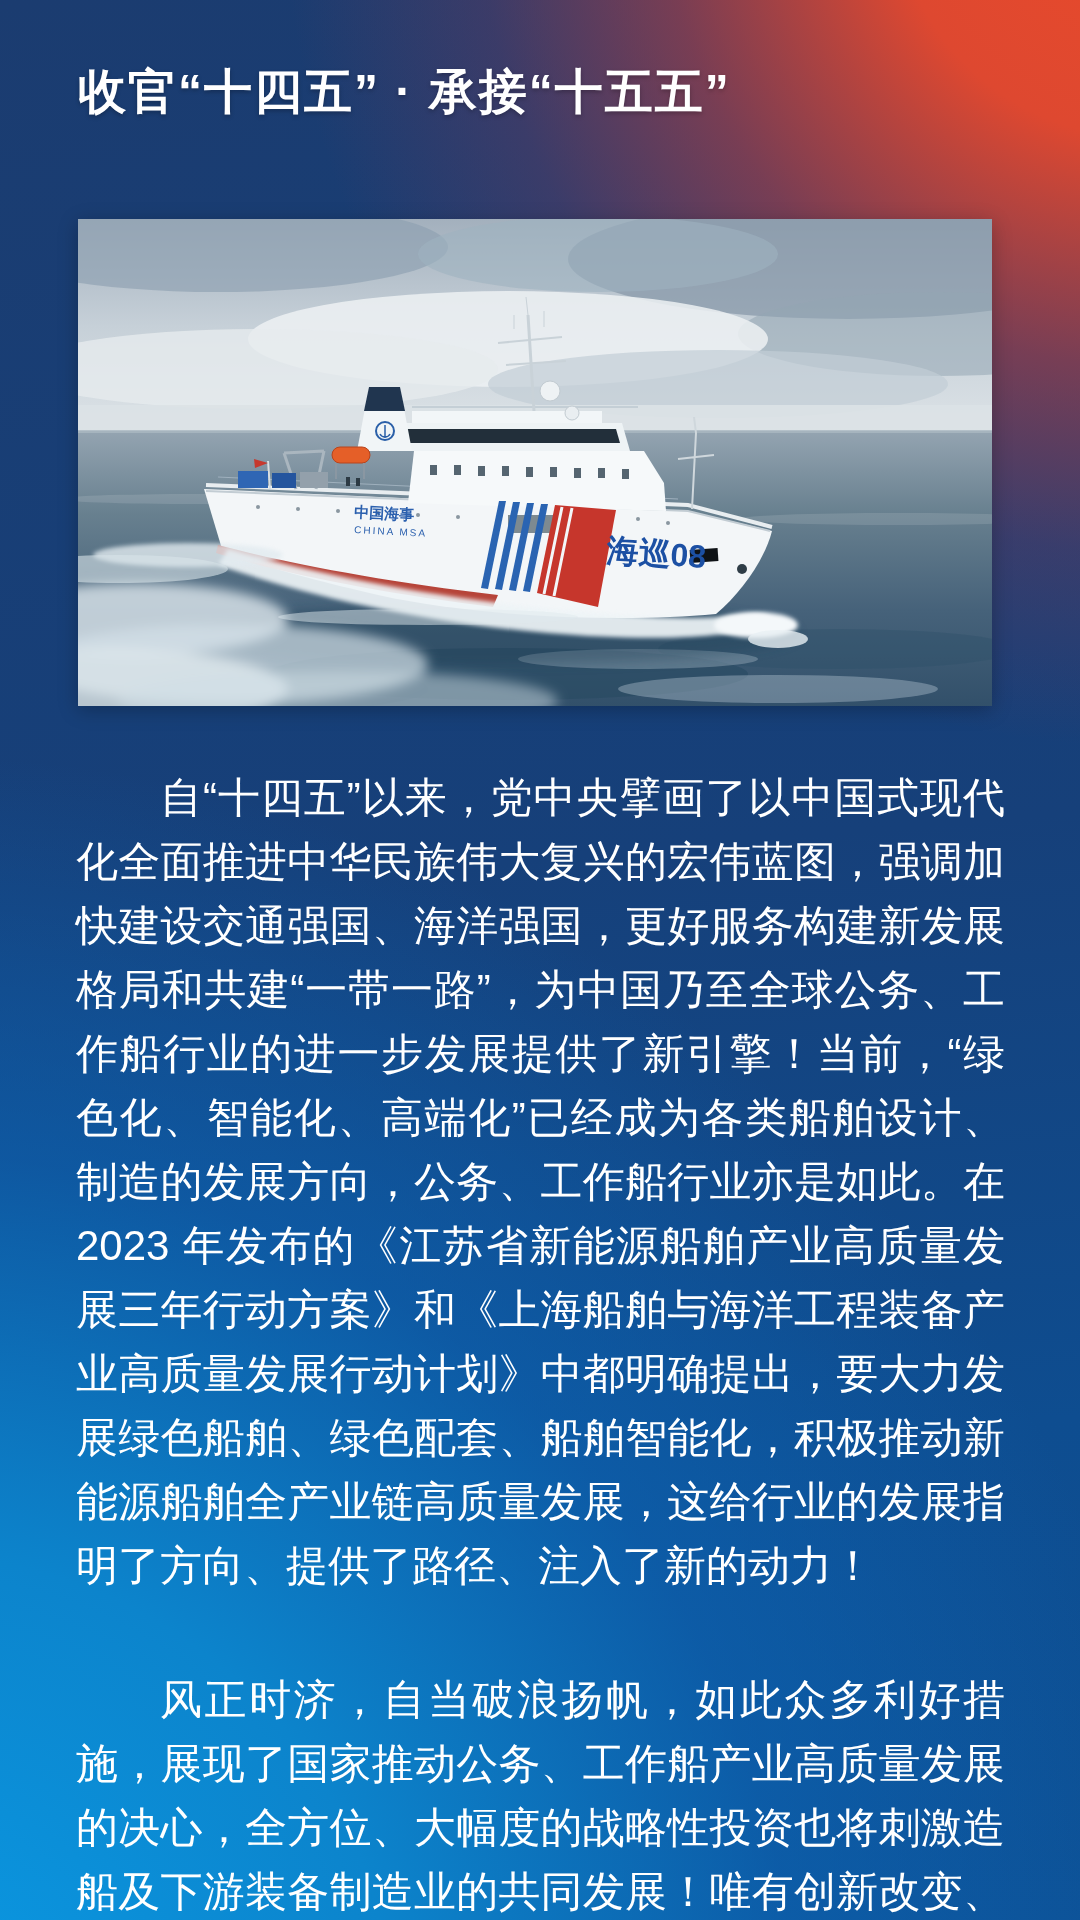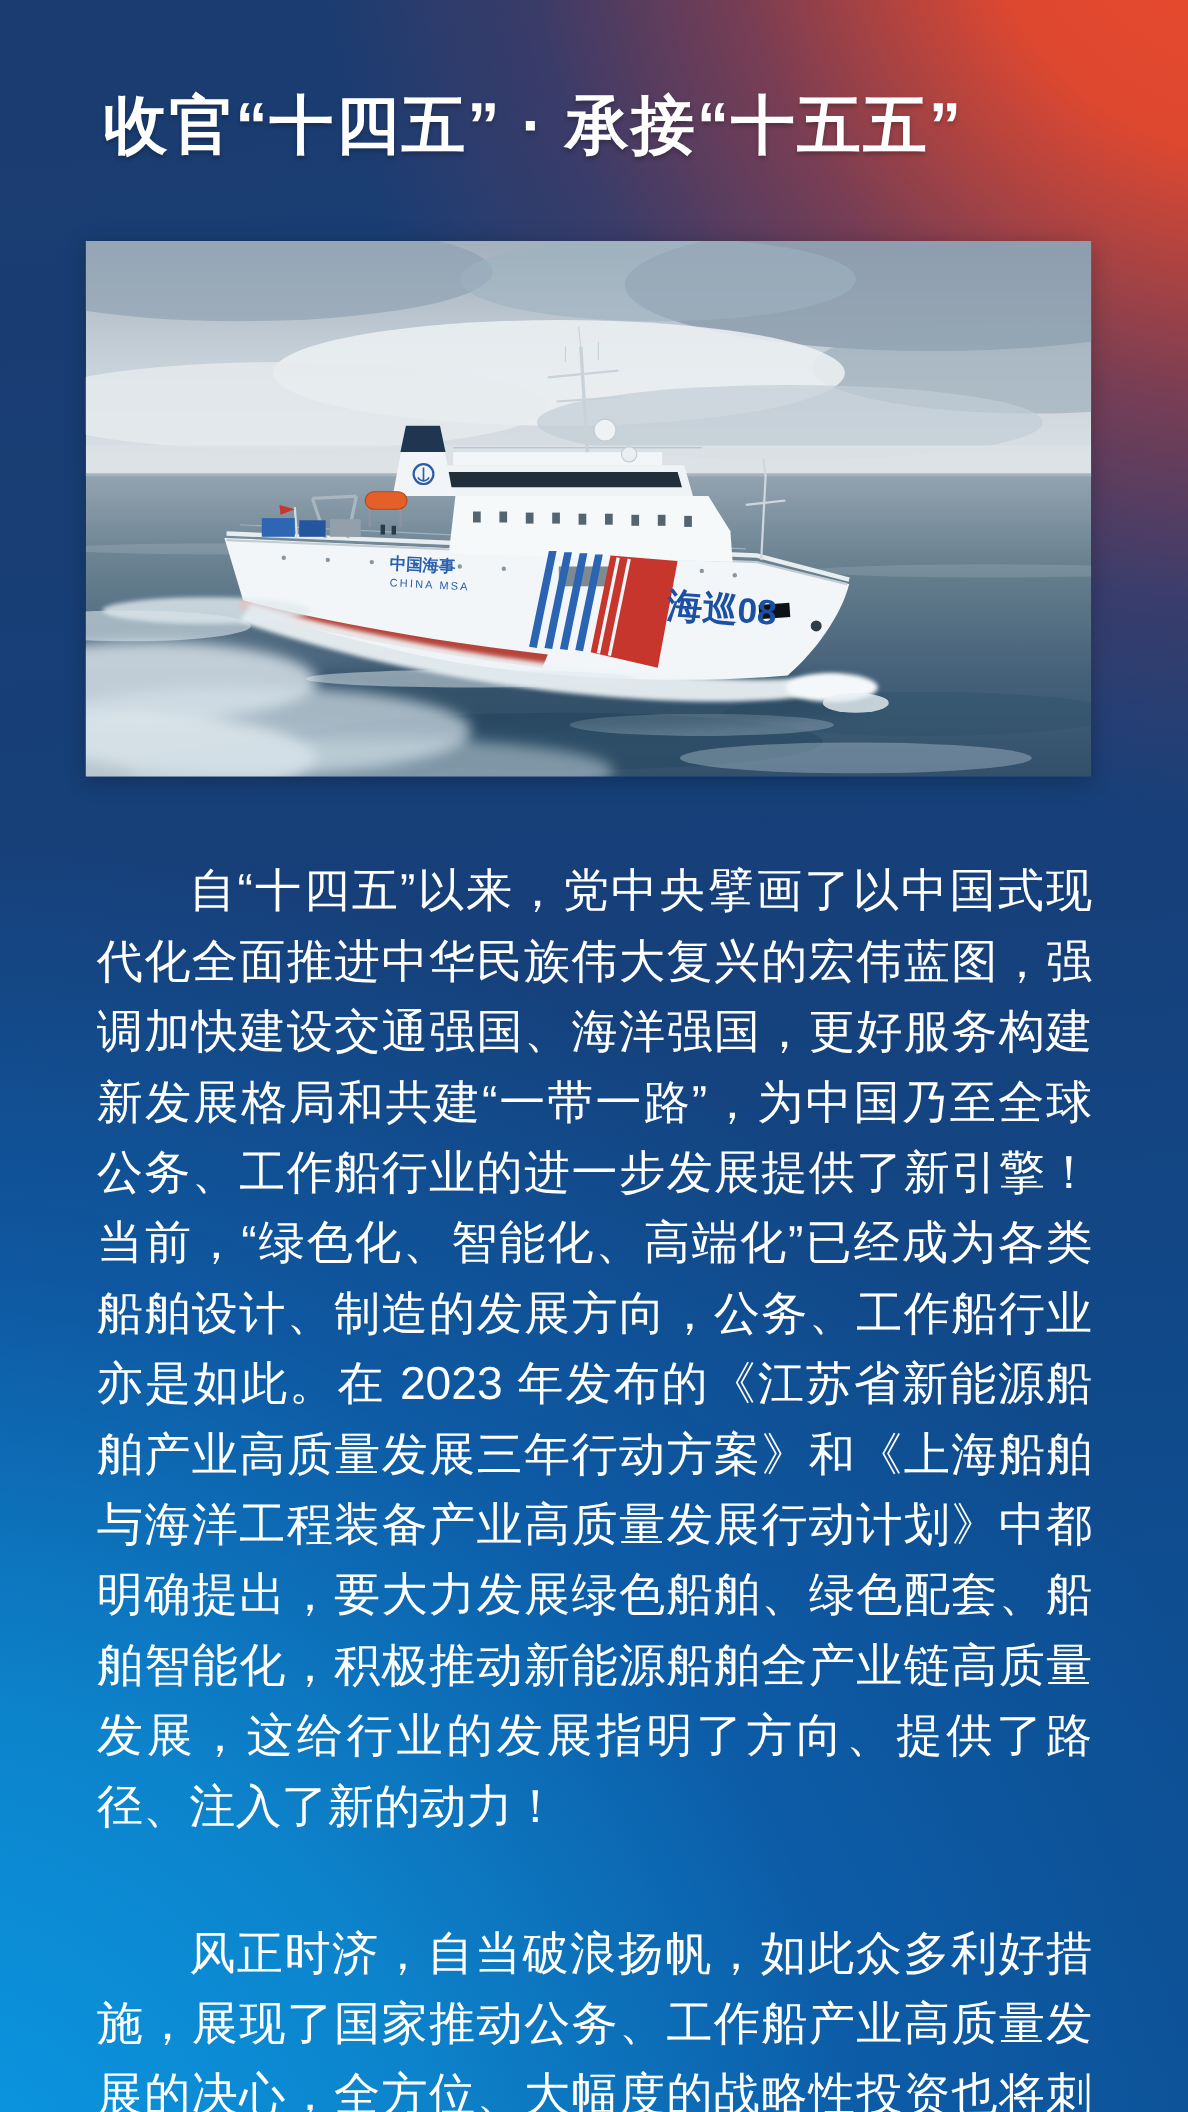--- a/index.html
+++ b/index.html
@@ -18,23 +18,23 @@
       radial-gradient(circle 1600px at -8% 106%,
         #0a9ae4 0%, #0c84cc 30%,
         rgba(12,100,180,0.6) 55%,
         rgba(13,80,150,0) 80%),
       linear-gradient(175deg, #1b3c70 0%, #16407a 45%, #0e4d90 75%, #0d5094 100%);
   }
   .title {
     position: absolute;
     left: 78px;
     top: 60px;
-    margin: 16px;
+    margin: 0;
     color: #ffffff;
-    font-size: 58px;
+    font-size: 48px;
     font-weight: 800;
     letter-spacing: 2px;
     white-space: nowrap;
     text-shadow: 0 2px 4px rgba(0,0,0,0.25);
     text-align: center;
   }
   .photo {
     position: absolute;
     left: 78px;
     top: 219px;
@@ -48,21 +48,21 @@
     position: absolute;
     left: 76px;
     top: 766px;
     width: 929px;
     color: #ffffff;
     font-size: 42px;
     line-height: 64px;
     text-align: justify;
     text-justify: inter-ideograph;
   }
-  .body-text p { margin: 12px; text-indent: 2em; }
+  .body-text p { margin: 0; text-indent: 2em; }
   .body-text p + p { margin-top: 70px; }
   svg text { font-family: "Liberation Sans", sans-serif; }
 </style>
 </head>
 <body>
 
 <div class="page">
 
   <h1 class="title">收官“十四五” · 承接“十五五”</h1>
 

